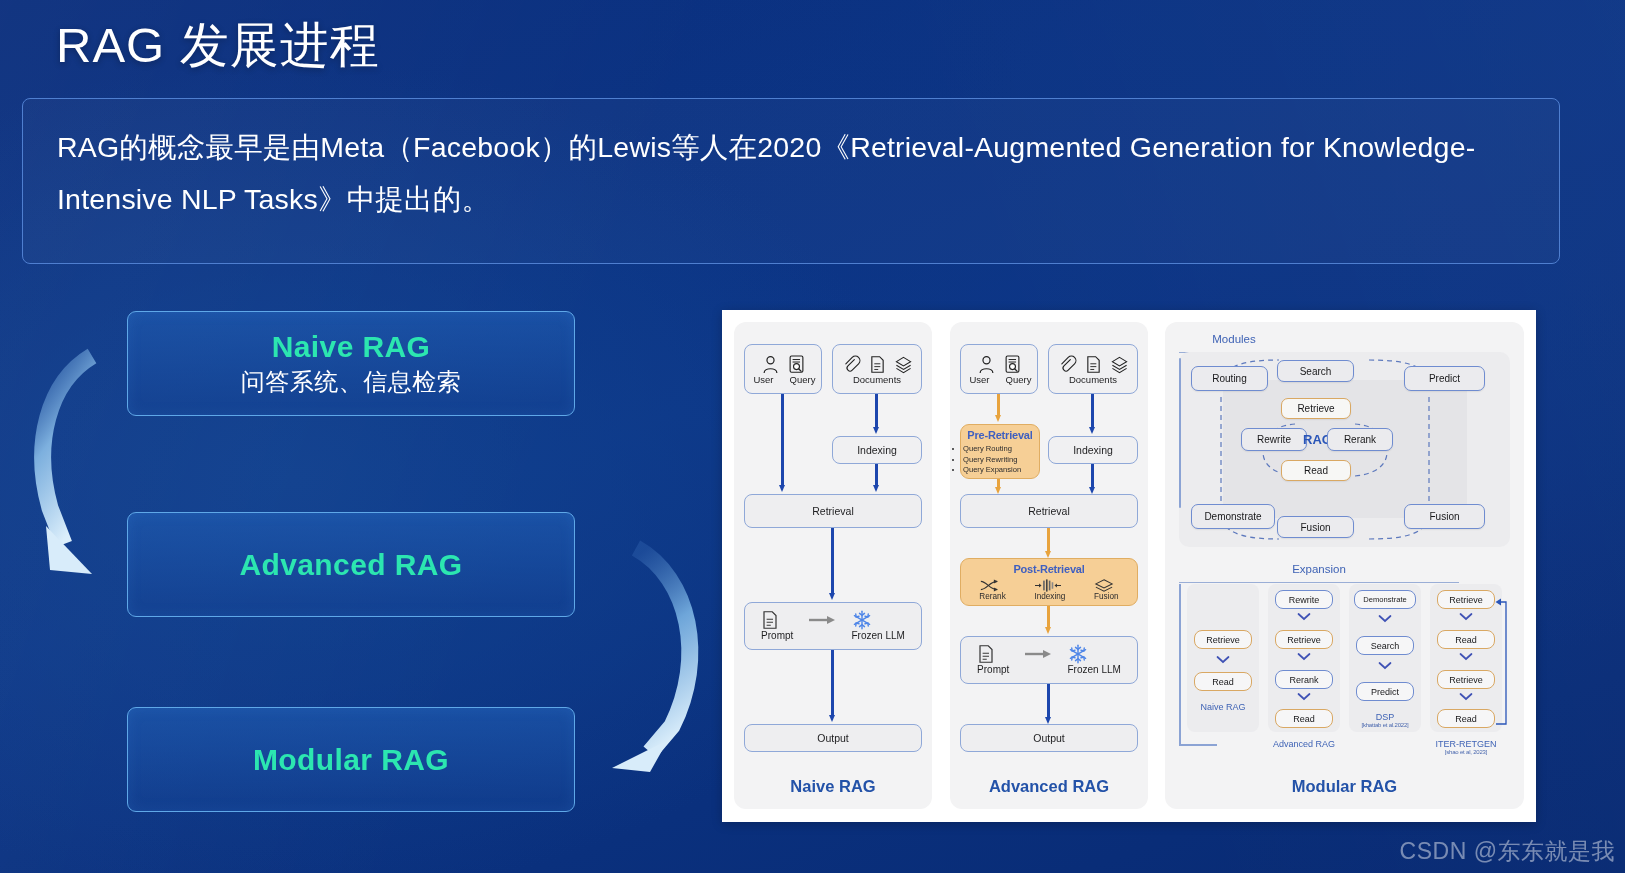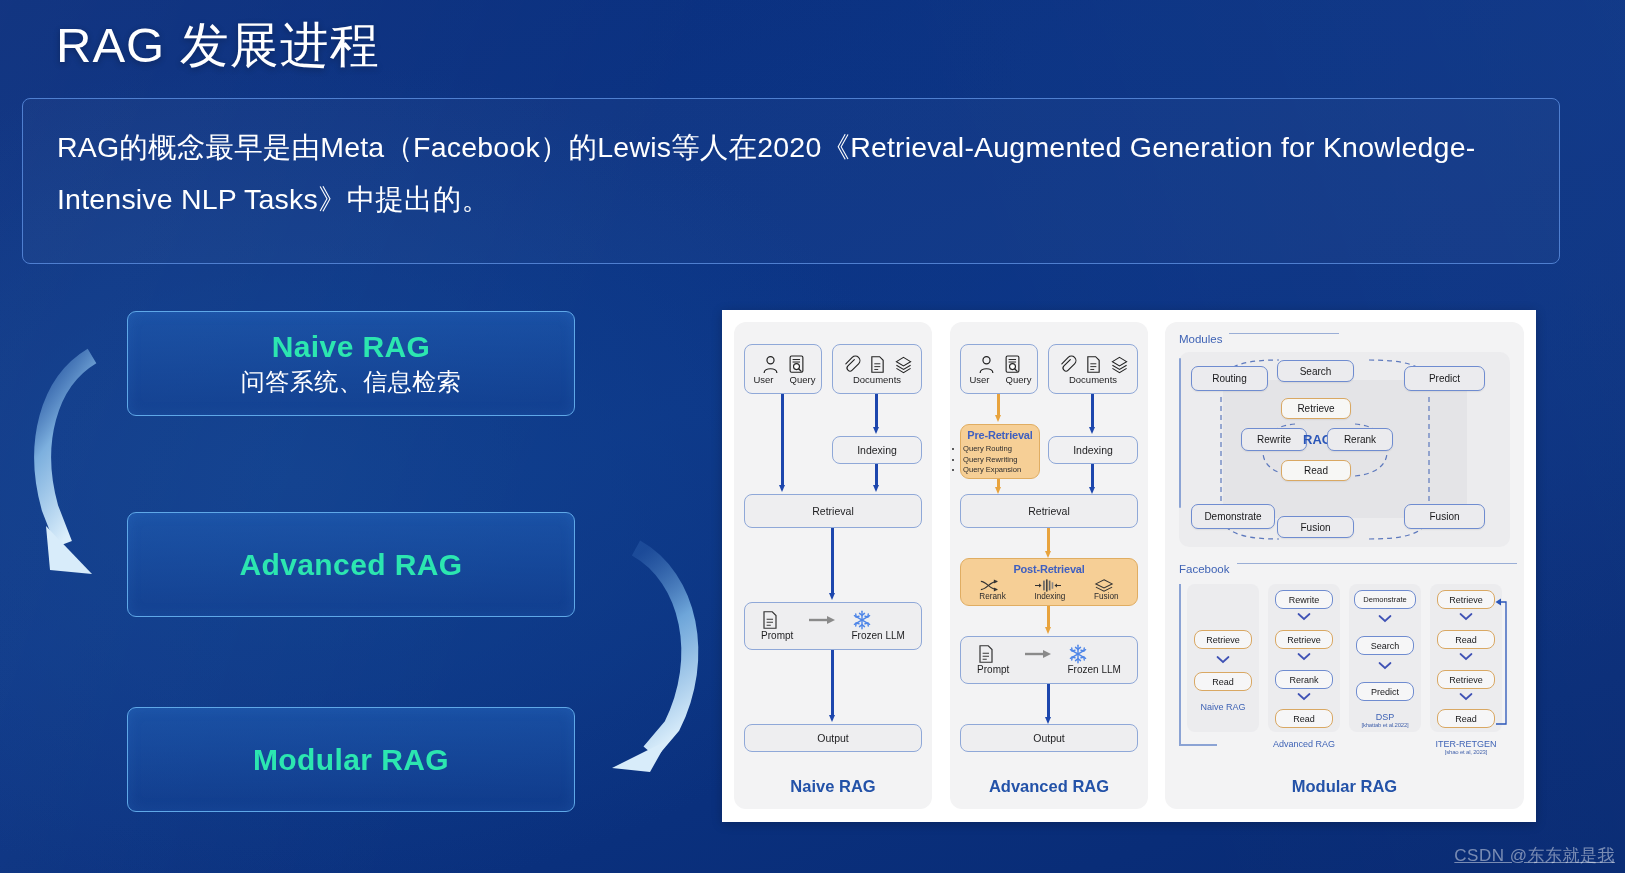--- a/index.html
+++ b/index.html
@@ -163,22 +163,22 @@
     text-align:center; color:#3f5fc0; font-size:11px; font-weight:bold; padding-top:4px;
     letter-spacing:-0.2px;
   }
   .bullets { margin: 3px 0 0 2px; }
   .bullets li { font-size: 7.6px; color: #2b2b2d; line-height: 10.5px; list-style: disc; }
   .post-items { display:flex; justify-content:space-around; align-items:flex-end; padding: 4px 4px 0 4px; }
   .post-item { text-align:center; font-size:8.2px; color:#2b2b2d; }
 
   
   .section-head {
-    position: absolute; display: flex; gap: 7px;
-    color: #3f63b5; font-size: 11.5px;
+    position: absolute; display: flex; align-items: center; gap: 7px;
+    color: #3f63b5; font-size: 11.5px; flex-direction: column;
   }
   .section-rule { height:1px; background:#9aaed6; }
   .inner-box {
     position: absolute;
     background: #ececee;
     border-radius: 10px;
   }
   .inner-box.shaded { background: #e4e4e7; }
   .mod-node {
     position: absolute;
@@ -214,24 +214,23 @@
   .pat-caption {
     position:absolute; left:0; width:100%; text-align:center;
     color:#3f63b5; font-size:9px;
   }
   .pat-caption .cite { display:block; font-size:6px; color:#4a68ae; letter-spacing:-0.2px; }
 
   
   #watermark {
     position: absolute; right: 10px; bottom: 6px;
     color: rgba(255,255,255,0.45);
-    font-size: 17px;
+    font-size: 23px;
     letter-spacing: 0.5px;
     white-space: nowrap;
-    text-decoration: underline;
   }
   svg { display:block; overflow: visible; }
 </style>
 </head>
 <body>
 
 <div id="slide">
 
   <div id="page-title">RAG 发展进程</div>
 
@@ -609,21 +608,21 @@
       <div class="mod-node" style="left:76px;  top:106px; width:66px; height:23px;">Rewrite</div>
       <div class="rag-label" style="left:138px; top:110px;">RAG</div>
       <div class="mod-node" style="left:162px; top:106px; width:66px; height:23px;">Rerank</div>
       <div class="mod-node amber" style="left:116px; top:138px; width:70px; height:21px;">Read</div>
 
       <div class="mod-node" style="left:26px;  top:182px; width:84px; height:25px;">Demonstrate</div>
       <div class="mod-node" style="left:239px; top:182px; width:81px; height:25px;">Fusion</div>
       <div class="mod-node" style="left:112px; top:194px; width:77px; height:22px;">Fusion</div>
 
       <div class="section-head" style="left:14px; top:241px;">
-        <span>Facebook</span>
+        <span>Expansion</span>
         <span class="section-rule" style="width:280px;"></span>
       </div>
 
       <div style="position:absolute;left:14px;top:262px;width:2px;height:162px;background:#8ba3d4;"></div>
       <div style="position:absolute;left:14px;top:422px;width:38px;height:2px;background:#8ba3d4;"></div>
 
       <div class="pattern-col" style="left:22px; top:262px; width:72px; height:148px;">
         <div class="pat-node" style="top:46px; width:58px; height:19px;">Retrieve</div>
         <svg class="chev" style="top:72px;" viewBox="0 0 13 7">
             <path d="M1,1 L6.5,6 L12,1" fill="none" stroke="#3f52b5" stroke-width="1.7" stroke-linecap="round"></path>

